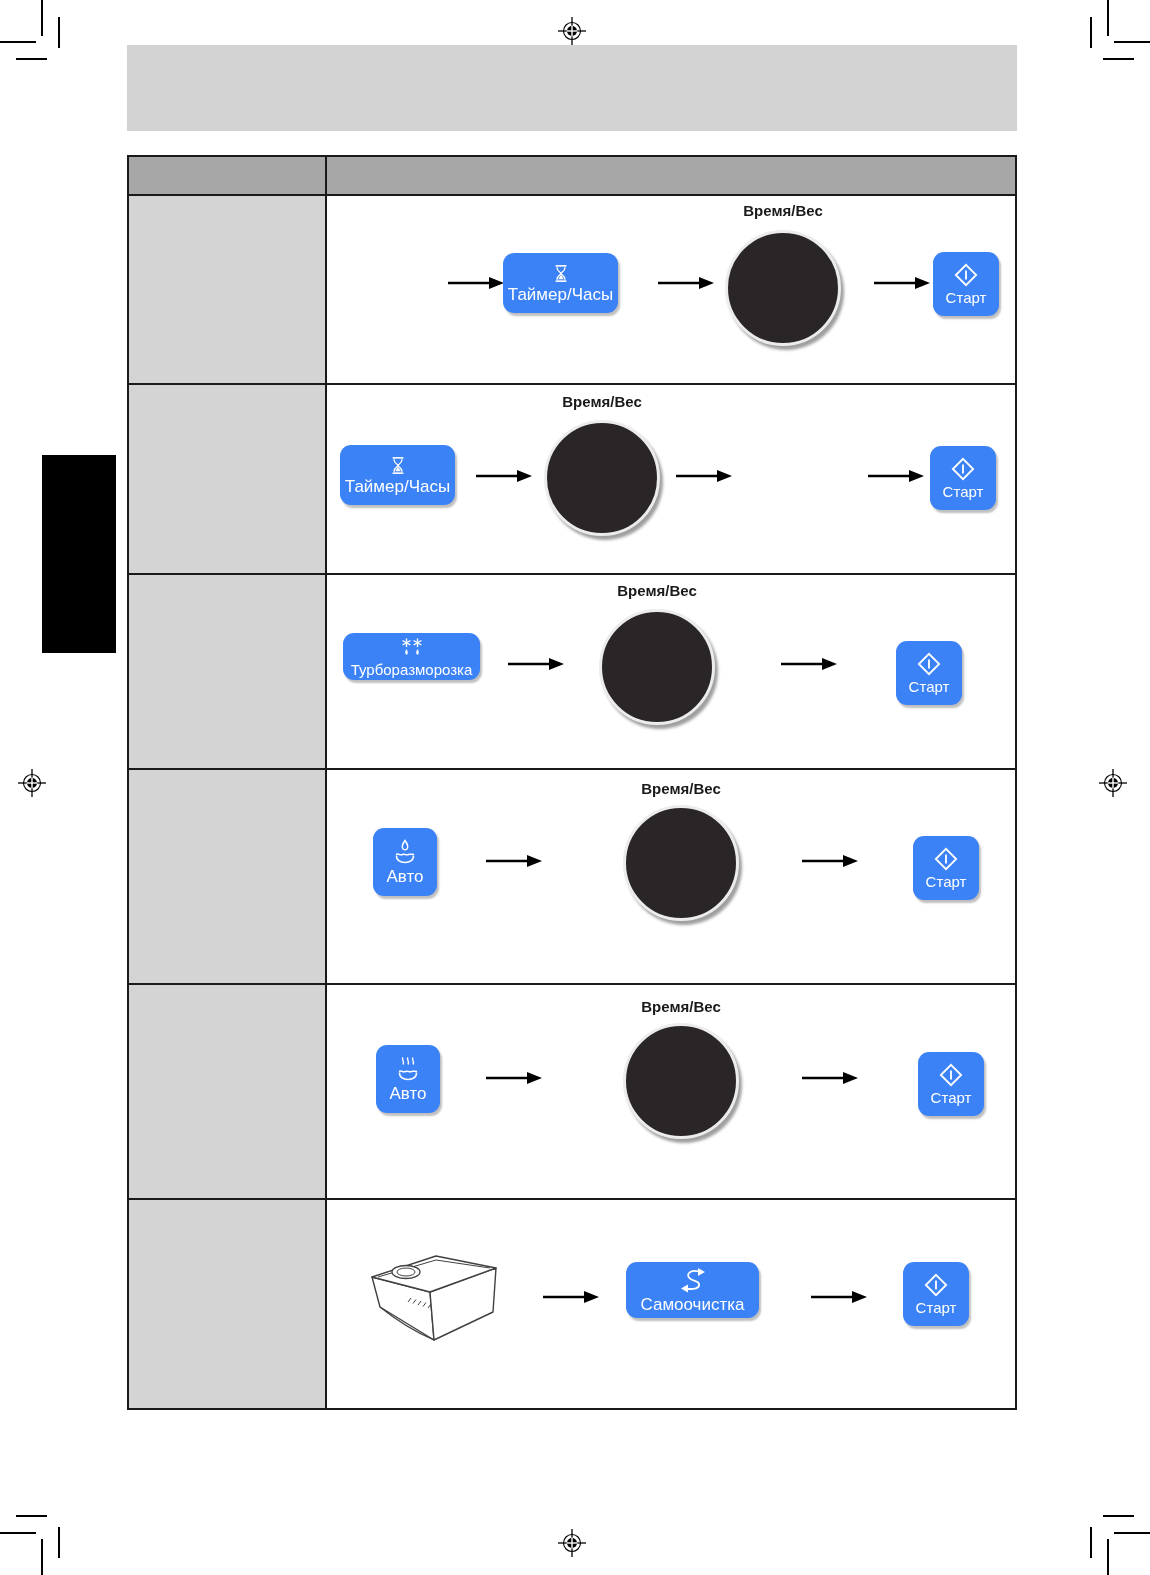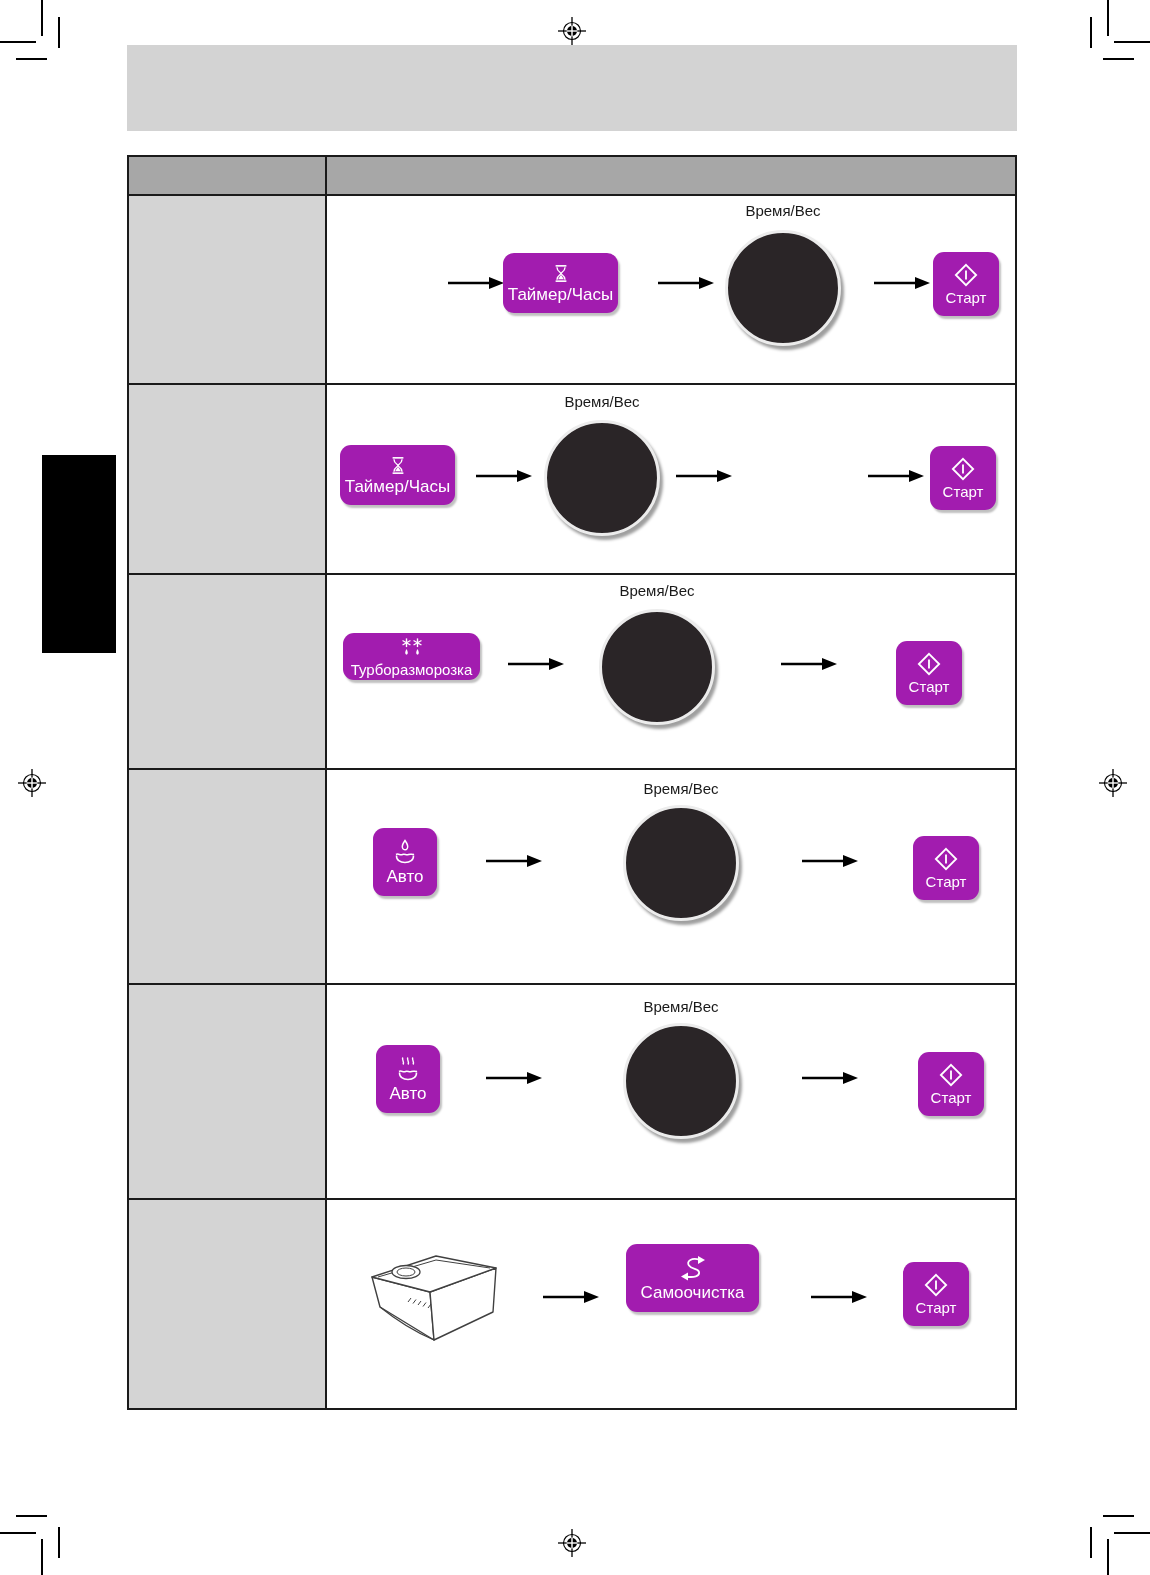--- a/index.html
+++ b/index.html
@@ -17,29 +17,29 @@
   .table{position:absolute;left:127px;top:155px;width:890px;height:1255px;border:2px solid #1a1a1a;
          box-sizing:border-box;background:#fff;}
   .thead{display:flex;height:39px;background:#a7a7a7;border-bottom:2px solid #1a1a1a;box-sizing:border-box;}
   .trow{display:flex;border-bottom:2px solid #1a1a1a;box-sizing:border-box;}
   .trow:last-child{border-bottom:none;}
   .cell-l{flex:0 0 auto;width:198px;border-right:2px solid #1a1a1a;box-sizing:border-box;background:#d4d4d4;}
   .thead .cell-l{background:#a7a7a7;}
   .cell-r{flex:1;position:relative;background:#ffffff;}
   .r1{height:189px}.r2{height:190px}.r3{height:195px}.r4{height:215px}.r5{height:215px}.r6{height:208px}
   
-  .btn{position:absolute;background:#a21caf;border-radius:11px;color:#fff;display:flex;
+  .btn{position:absolute;background:#3b82f6;border-radius:11px;color:#fff;display:flex;
        flex-direction:column;align-items:center;justify-content:center;gap:3px;box-sizing:border-box;
        box-shadow:2px 3px 2px rgba(0,0,0,0.25);}
   .btn .lbl{font-size:17px;line-height:1;white-space:nowrap;}
   .btn.small-lbl .lbl{font-size:15px;}
   
   .dial{position:absolute;width:116px;height:116px;border-radius:50%;background:#2a2527;
         border:3px solid #ececec;box-sizing:border-box;box-shadow:3px 4px 3px #9f9f9f;}
-  .dial-label{position:absolute;width:116px;text-align:center;font-size:15px;font-weight:normal;
+  .dial-label{position:absolute;width:116px;text-align:center;font-size:15px;font-weight:bold;
               color:#1a1a1a;white-space:nowrap;}
   .arrow{position:absolute;}
   .tank{position:absolute;}
 </style>
 </head>
 <body>
 
 <div id="page">
 
   <div class="vline" style="left:41px;top:0;height:36px"></div>
@@ -299,21 +299,21 @@
             <line x1="52" y1="53" x2="55" y2="49"></line>
               <line x1="57" y1="54.5" x2="60" y2="50.5"></line>
             <line x1="62" y1="56" x2="65" y2="52"></line>
           </g>
           <path d="M14 55 Q40 76 68 88" fill="none" stroke="#404040" stroke-width="1.2"></path>
         </svg>
         <svg class="arrow" style="left:216px;top:90px" width="56" height="14">
           <line x1="0" y1="7" x2="43" y2="7" stroke="#000" stroke-width="2.6"></line>
             <polygon points="41,1 56,7 41,13" fill="#000"></polygon>
           </svg>
-        <div class="btn" style="left:299px;top:44px;width:133px;height:68px">
+        <div class="btn" style="left:299px;top:62px;width:133px;height:56px">
           <svg width="30" height="26" viewBox="0 0 30 26">
             <path d="M22 5 C14 2 8 6 11 10.5 C14 15 20 13 21 17 C22 21 16 23 8 21.5" fill="none" stroke="#fff" stroke-width="1.8"></path>
             <polygon points="20,1 27,5 20,9" fill="#fff"></polygon>
             <polygon points="10,17.5 3,21.5 10,25.5" fill="#fff"></polygon>
           </svg>
           <span class="lbl">Самоочистка</span>
         </div>
         <svg class="arrow" style="left:484px;top:90px" width="56" height="14">
           <line x1="0" y1="7" x2="43" y2="7" stroke="#000" stroke-width="2.6"></line>
             <polygon points="41,1 56,7 41,13" fill="#000"></polygon>

